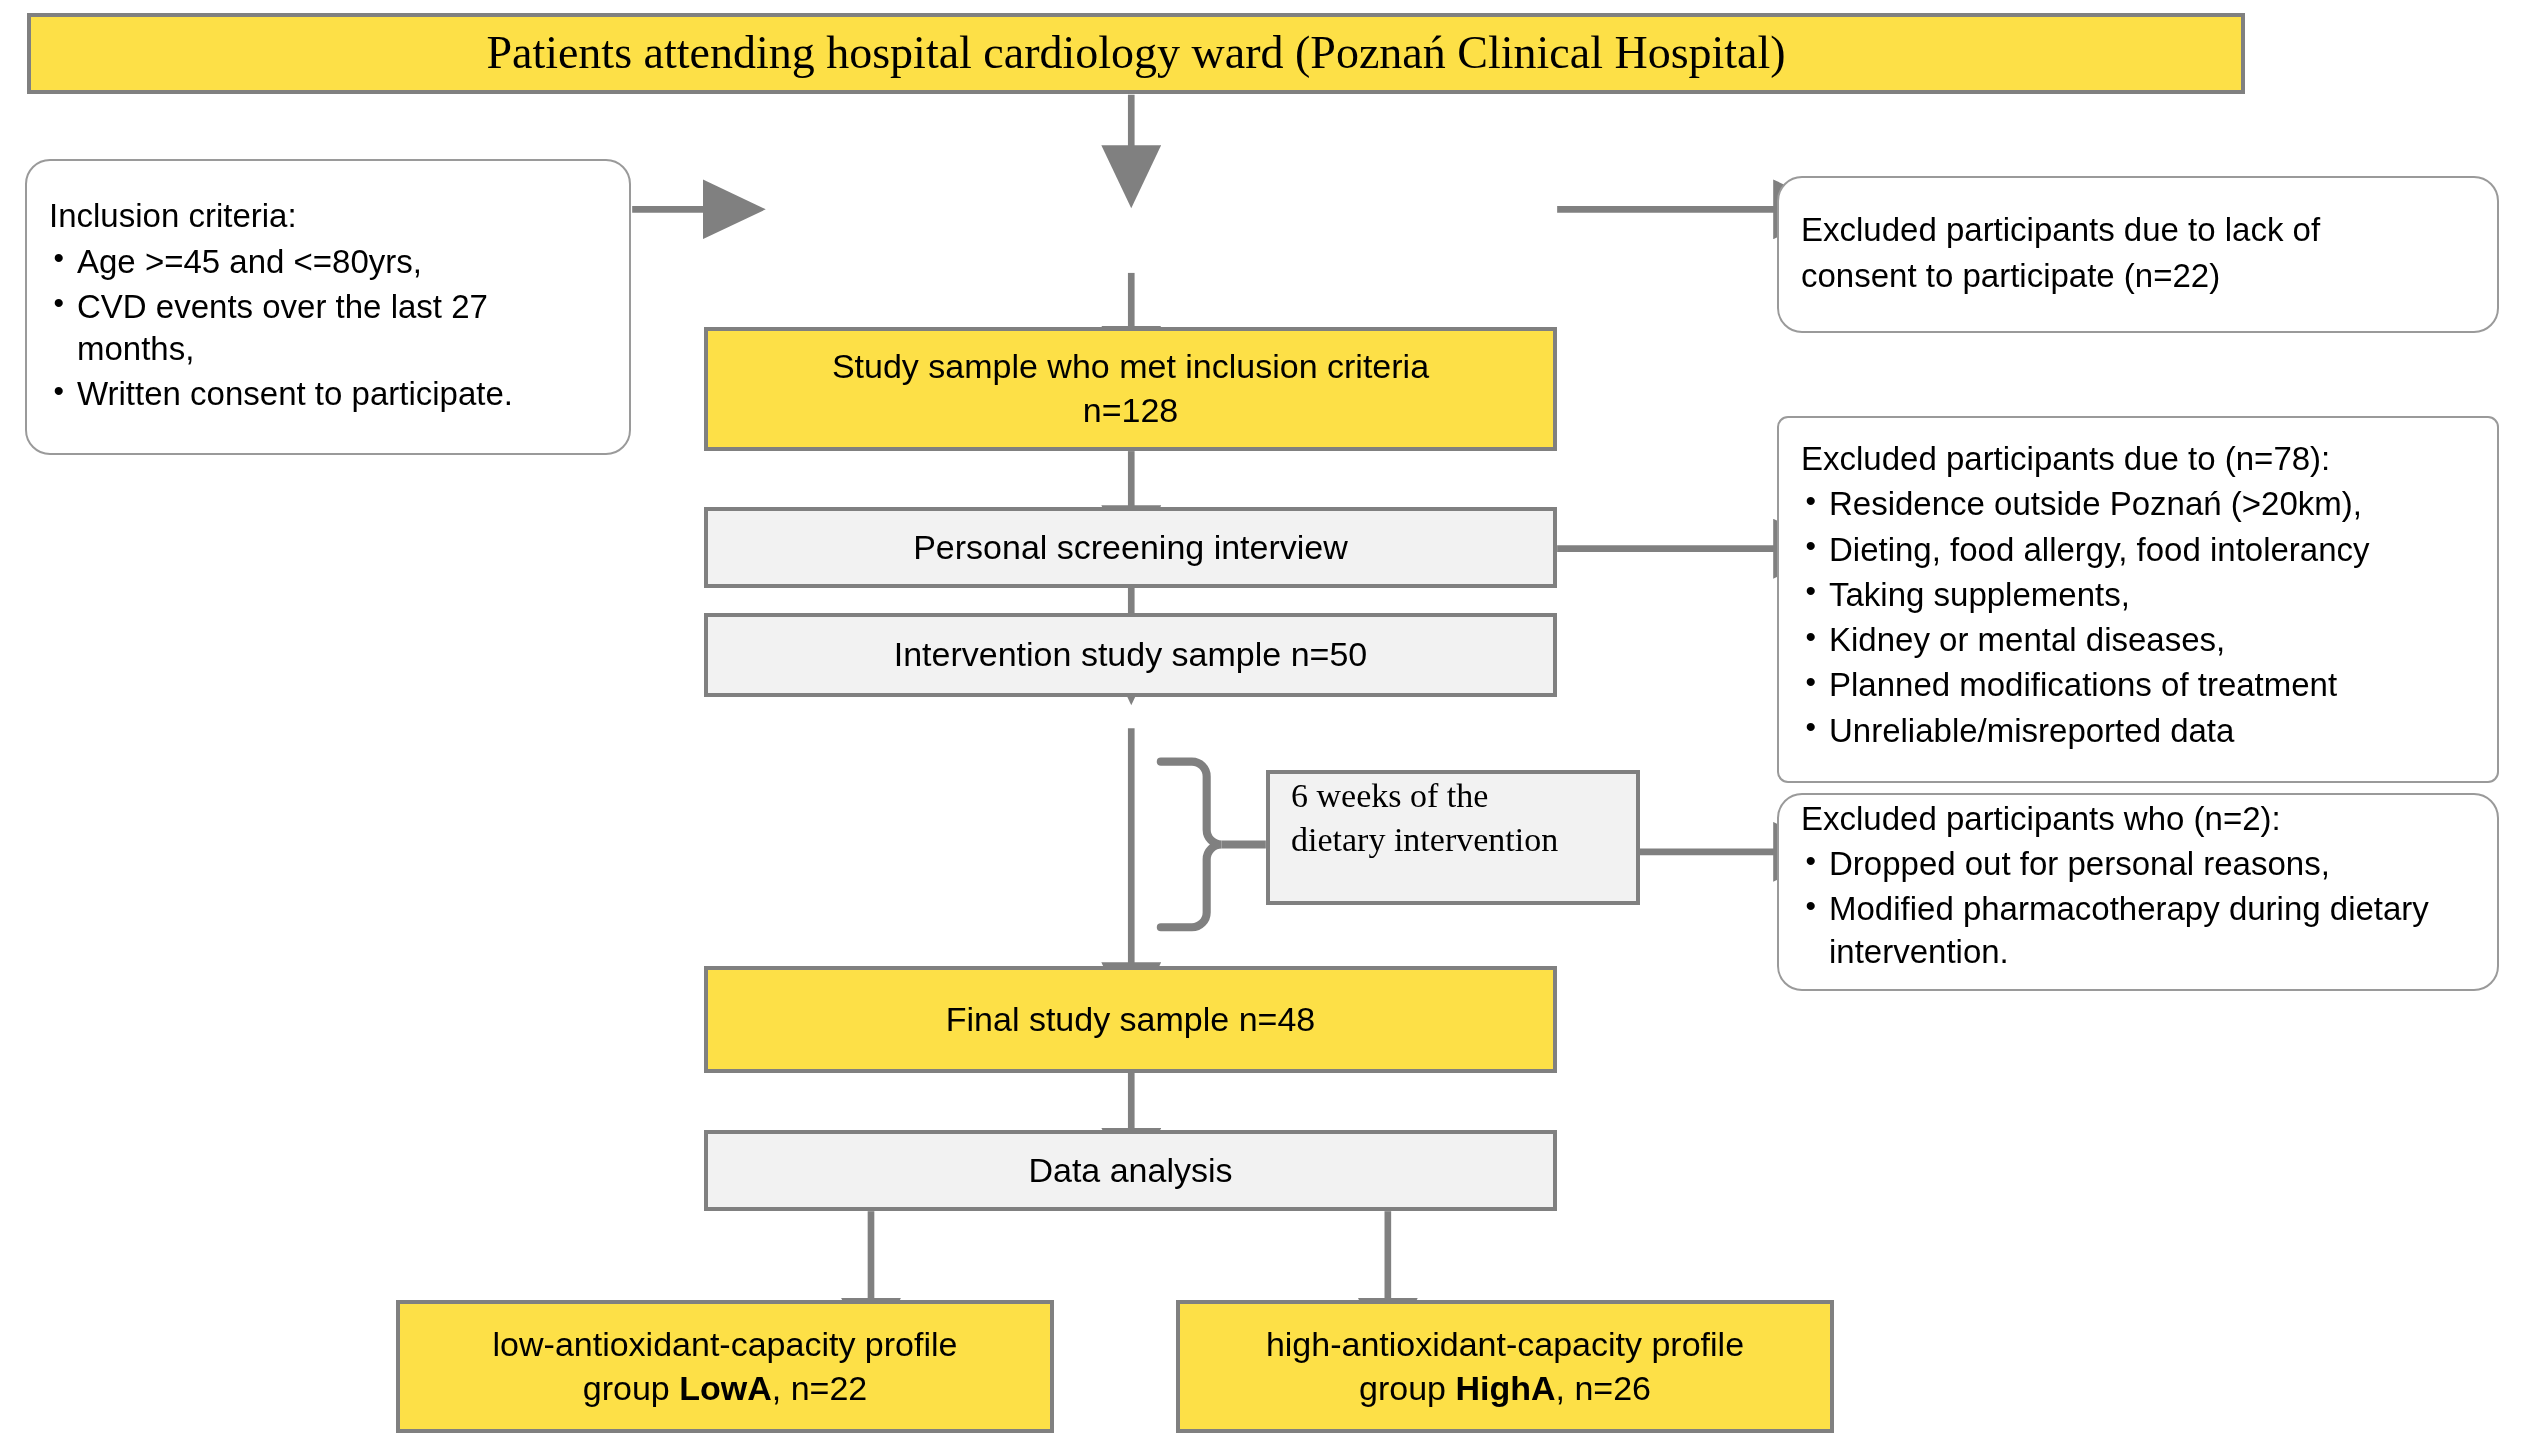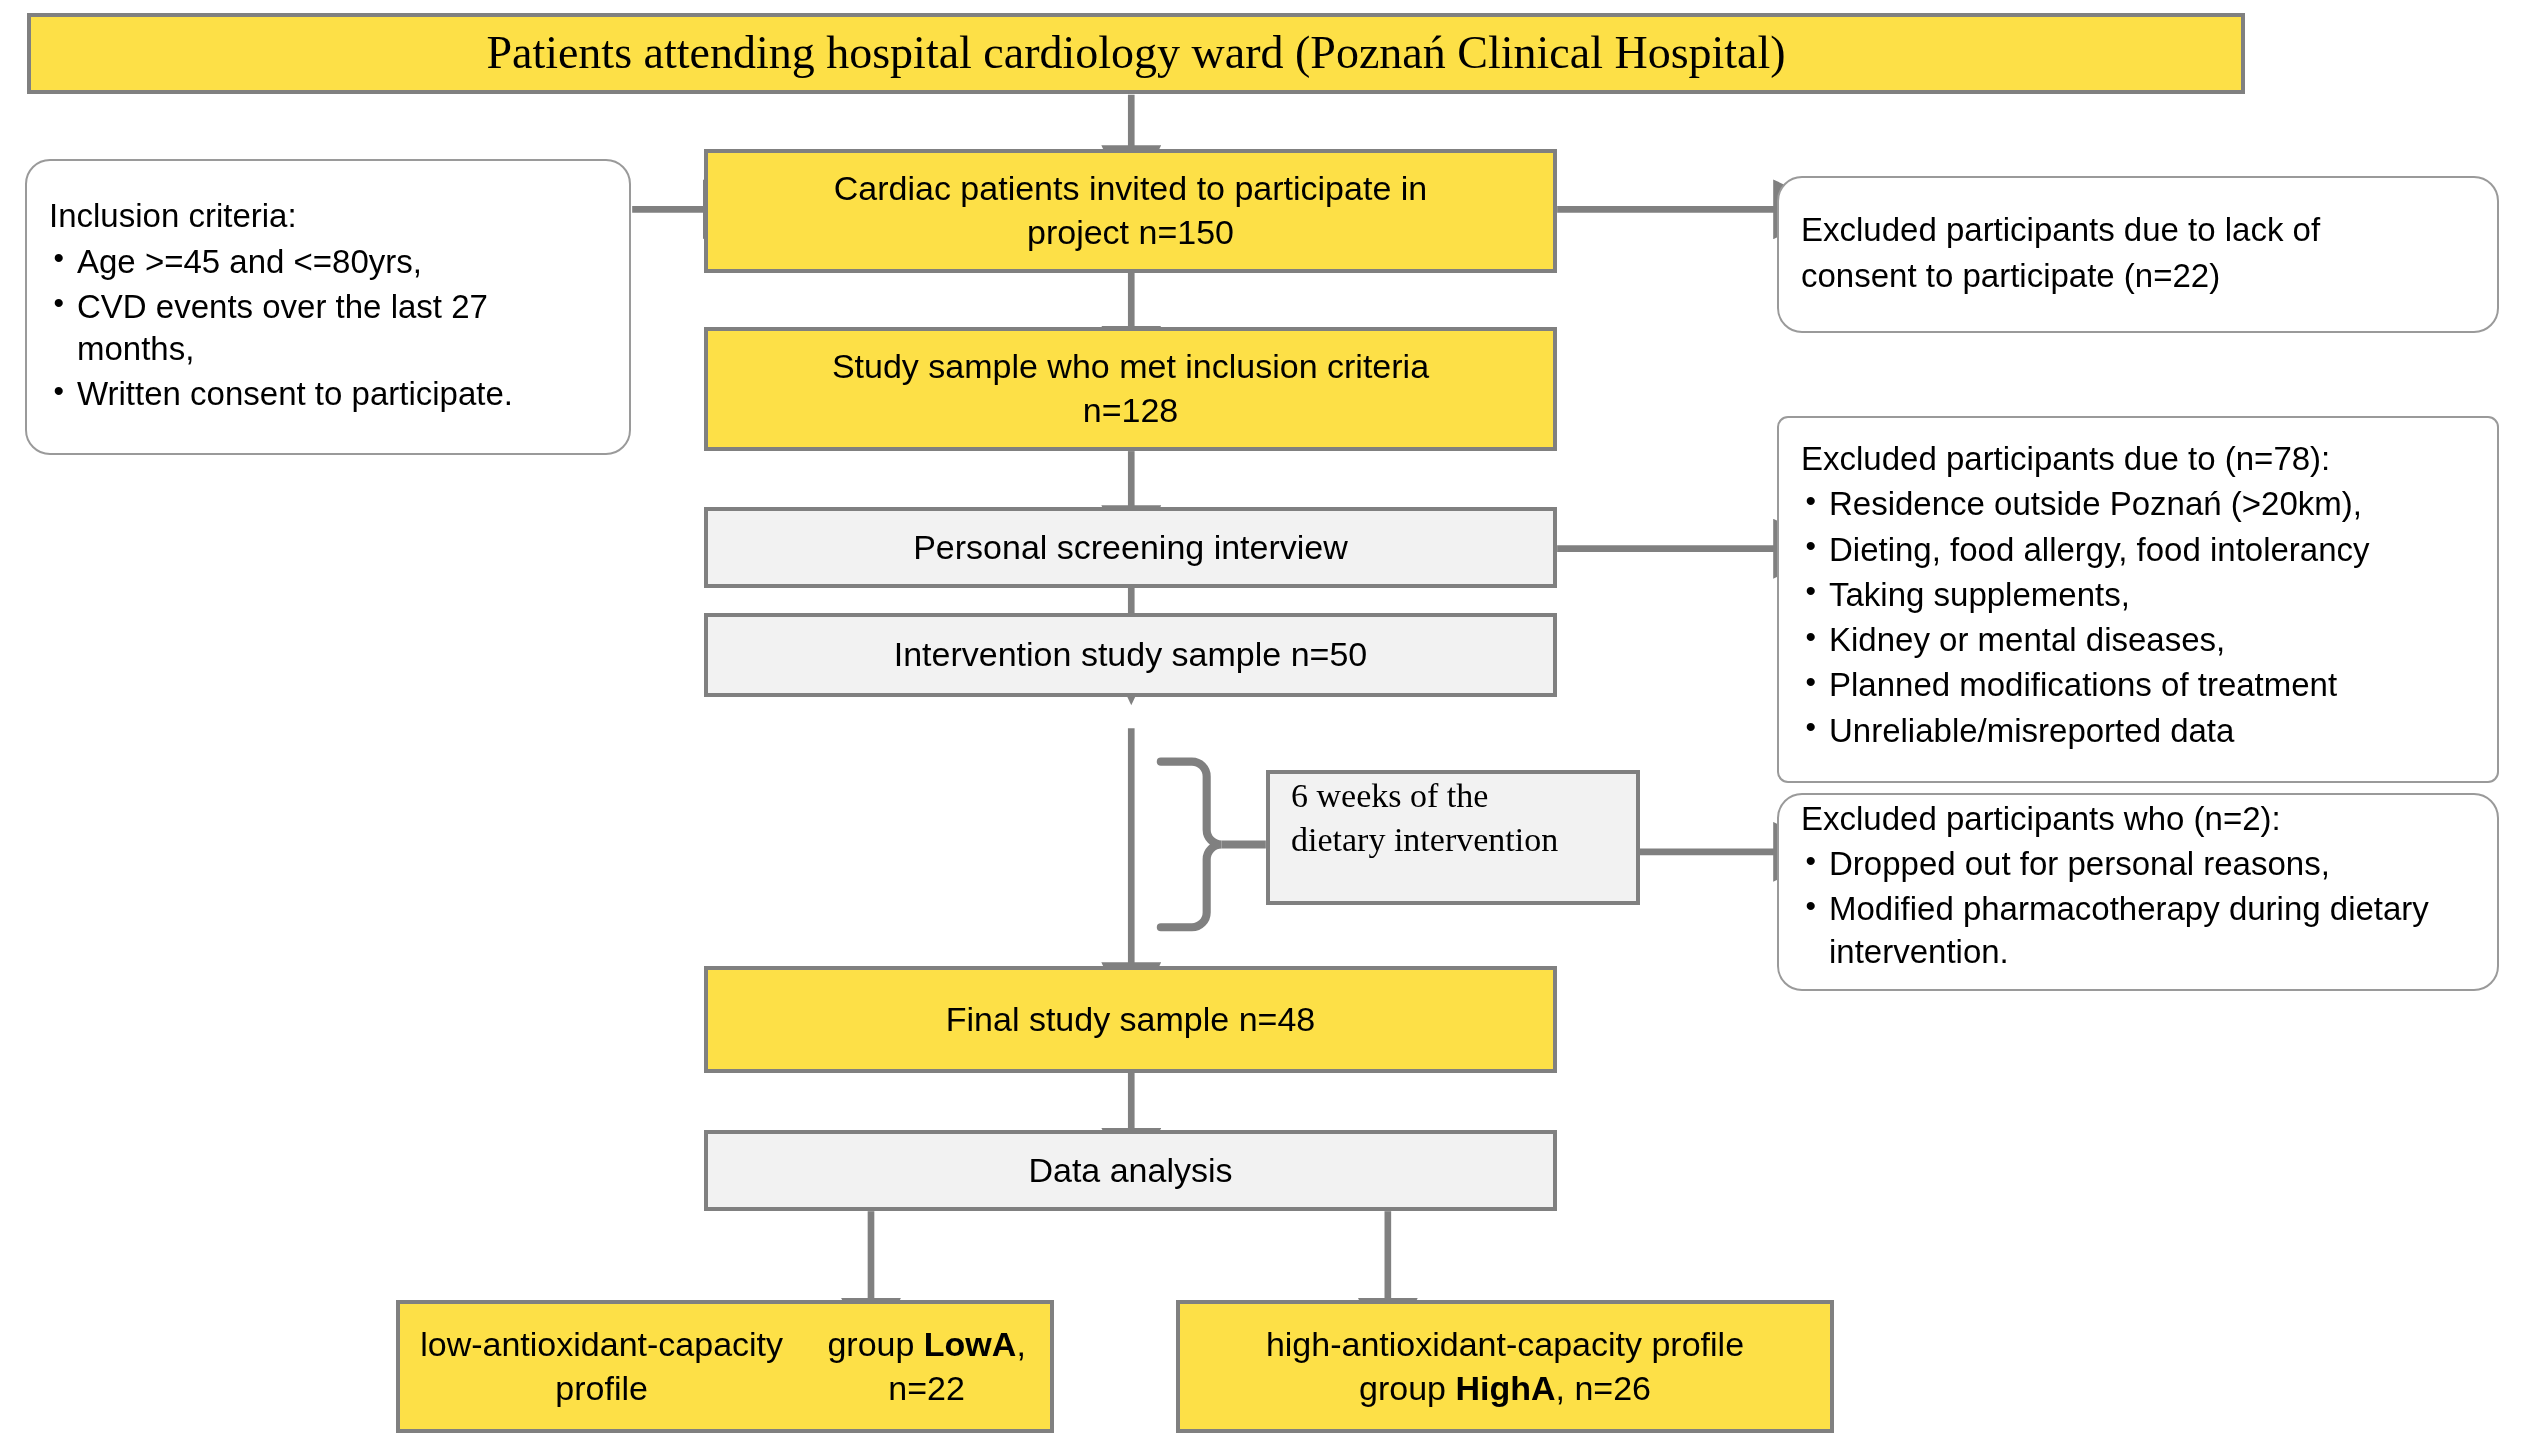--- a/index.html
+++ b/index.html
@@ -90,24 +90,20 @@
     <div class="note-inner">
       <div class="note-head">Inclusion criteria:</div>
       <ul class="blist">
         <li>Age &gt;=45 and &lt;=80yrs,</li>
         <li>CVD events over the last 27 months,</li>
         <li>Written consent to participate.</li>
       </ul>
     </div>
   </div>
 
-  <div class="node rect f-body" style="left:704px;top:149px;width:853px;height:124px;flex-direction:column;">
-    <span>Cardiac patients invited to participate in</span>
-    <span>project n=150</span>
-  </div>
 
   <div class="node rect f-body" style="left:704px;top:327px;width:853px;height:124px;flex-direction:column;">
     <span>Study sample who met inclusion criteria</span>
     <span>n=128</span>
   </div>
 
   <div class="node rect shaded f-body" style="left:704px;top:507px;width:853px;height:81px;">
     <span>Personal screening interview</span>
   </div>
 
@@ -122,21 +118,21 @@
   </div>
 
   <div class="node rect f-body" style="left:704px;top:966px;width:853px;height:107px;">
     <span>Final study sample n=48</span>
   </div>
 
   <div class="node rect shaded f-body" style="left:704px;top:1130px;width:853px;height:81px;">
     <span>Data analysis</span>
   </div>
 
-  <div class="node rect f-body" style="left:396px;top:1300px;width:658px;height:133px;flex-direction:row;">
+  <div class="node rect f-body" style="left:396px;top:1300px;width:658px;height:133px;flex-direction:column;">
     <span>low-antioxidant-capacity profile</span>
     <span>
       <span>group </span><b>LowA</b><span>, n=22</span>
     </span>
   </div>
 
   <div class="node rect f-body" style="left:1176px;top:1300px;width:658px;height:133px;flex-direction:column;">
     <span>high-antioxidant-capacity profile</span>
     <span>
       <span>group </span><b>HighA</b><span>, n=26</span>

